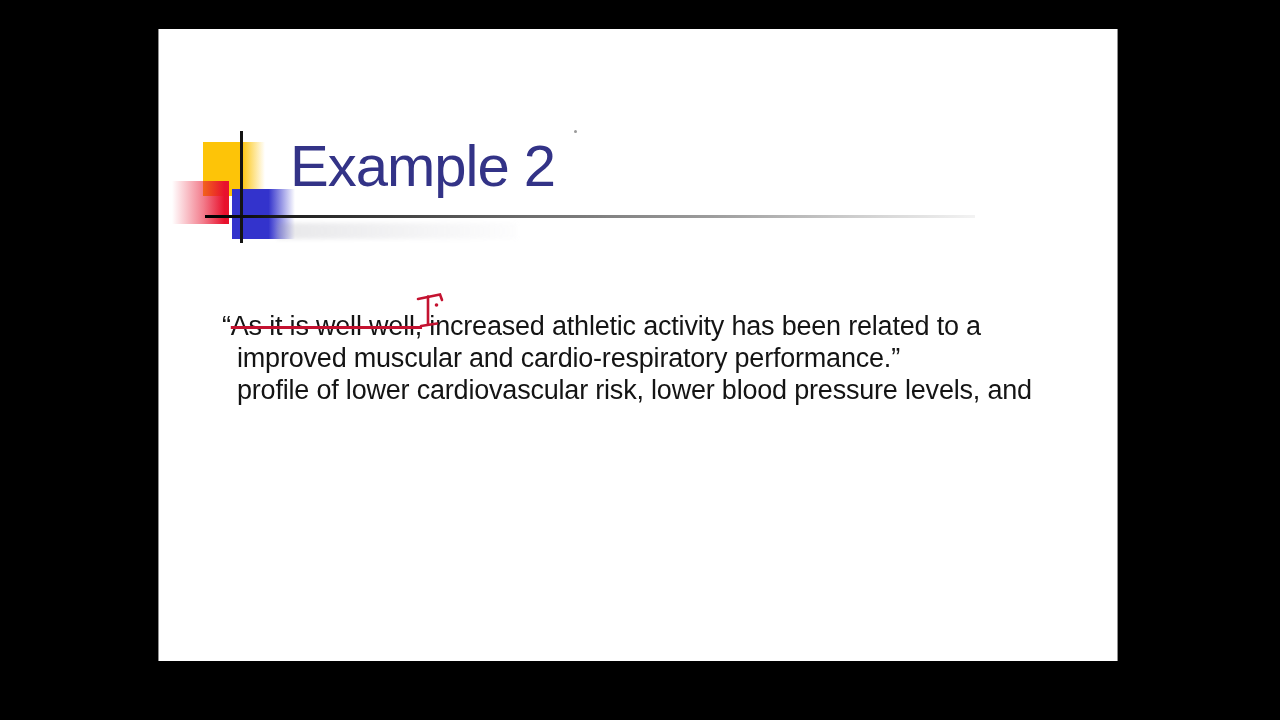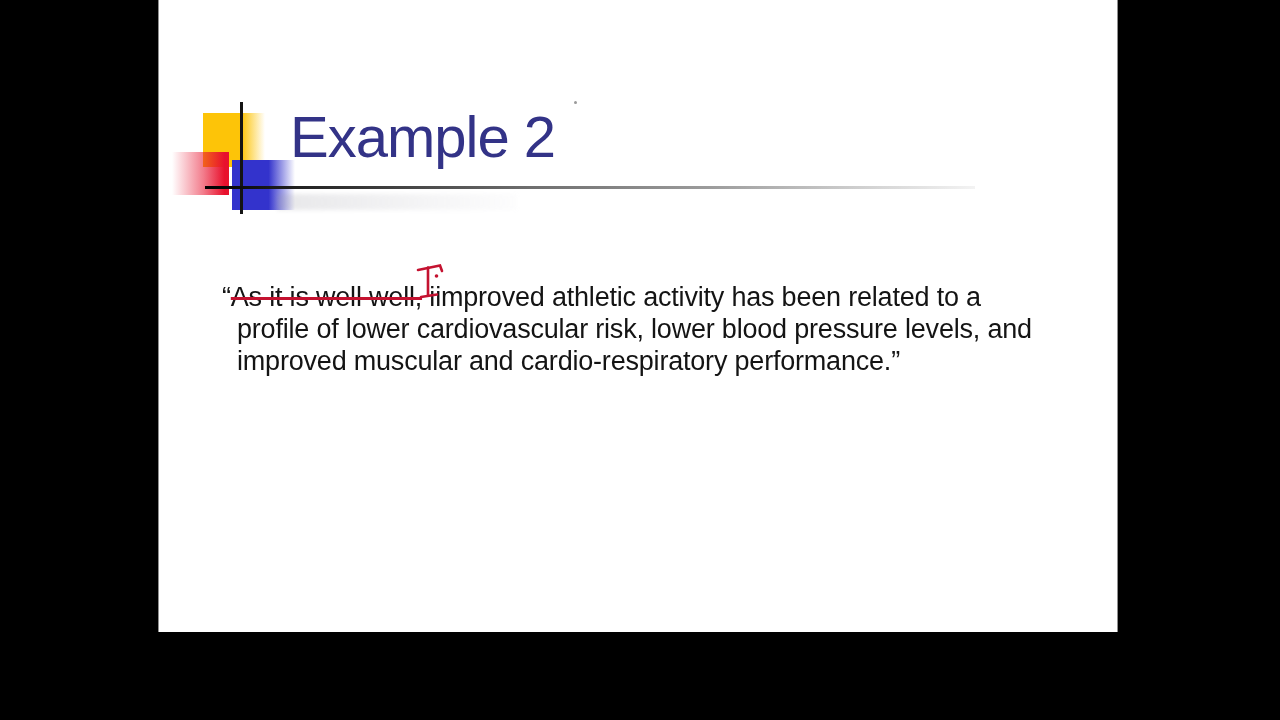--- a/index.html
+++ b/index.html
@@ -1,16 +1,16 @@
 <!DOCTYPE html>
 <html style="--title-color: #333387; --body-text-color: #141414; --annotation-red: #c41230; --logo-yellow: #fdc408; --logo-blue: #3333cc; --logo-red: #e8112d; --letterbox-color: #000000; --slide-background: #ffffff;"><head>
 <meta charset="utf-8">
 <style>
   html,body{margin:0;padding:0;background:#000;}
-  .stage{position:relative;width:1280px;height:632px;background:var(--letterbox-color,#000);overflow:hidden;font-family:"Liberation Sans",sans-serif;}
+  .stage{position:relative;width:1280px;height:632px;background:var(--letterbox-color,#000);overflow:hidden;font-family:"Liberation Sans",sans-serif;margin-top:29px;}
   .letterbox{position:absolute;top:0;height:720px;background:var(--letterbox-color,#000);}
   .letterbox.left{left:0;width:158px;}
   .letterbox.right{left:1118px;width:162px;}
   .slide{position:absolute;left:158px;top:0;width:958px;height:720px;background:var(--slide-background,#fff);border-left:1px solid #8f8f8f;border-right:1px solid #8f8f8f;box-sizing:content-box;}
 
   
   .decor{position:absolute;}
   .yellow-sq{left:44px;top:113px;width:62px;height:54px;
     background:linear-gradient(90deg,var(--logo-yellow,#fdc408) 0%,var(--logo-yellow,#fdc408) 62%,rgba(253,196,8,0) 100%);}
   .red-sq{left:13px;top:152px;width:57px;height:43px;
@@ -55,18 +55,18 @@
     <div class="decor stray-dot"></div>
 
     <div class="title">Example 2</div>
 
     <div class="body-quote">
       <div class="q-line"><span>“</span><span class="struck">As it is well well,</span><span> </span><span class="marked-letter"><svg class="cap-mark" viewBox="0 0 32 40">
               <path d="M4 9 L26 4.5 L28 10"></path>
               <path d="M14 6.5 L14 34"></path>
               <path d="M7 36 L23 33.5"></path>
               <circle cx="22.5" cy="15" r="1.8"></circle>
-            </svg><span>i</span></span><span>improved athletic activity has been related to a</span></div>
+            </svg><span>i</span></span><span>ncreased athletic activity has been related to a</span></div>
+      <div class="q-line indent">improved muscular and cardio-respiratory performance.”</div>
       <div class="q-line indent">profile of lower cardiovascular risk, lower blood pressure levels, and</div>
-      <div class="q-line indent">improved muscular and cardio-respiratory performance.”</div>
     </div>
   </div>
 </div>
 
 </body></html>

